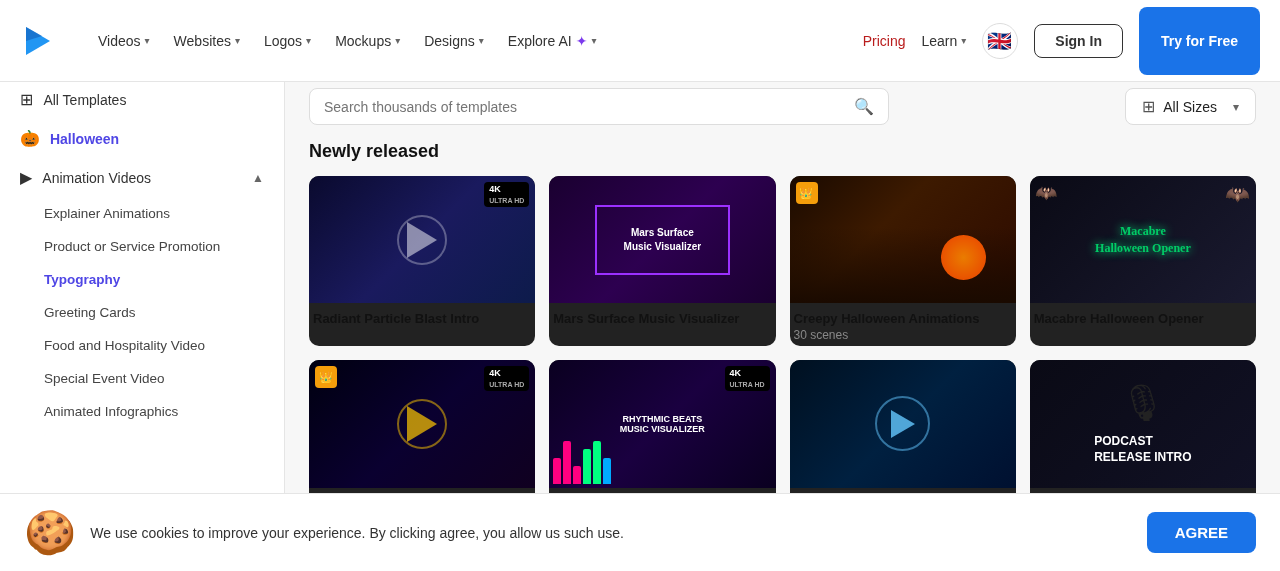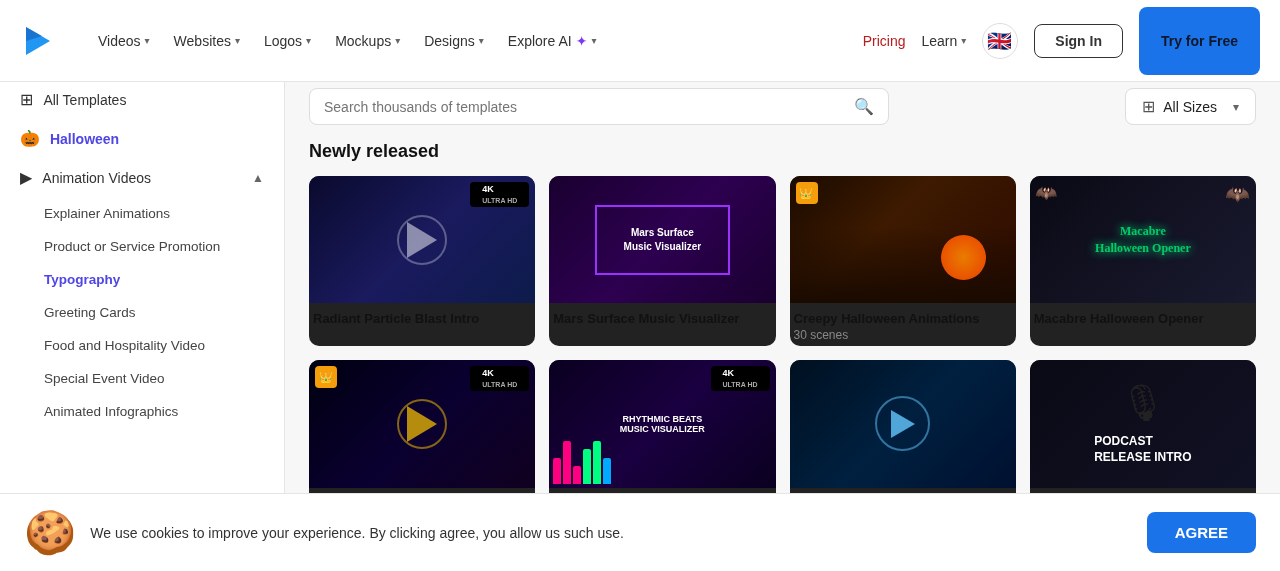--- a/index.html
+++ b/index.html
@@ -26,21 +26,21 @@
     .ai-star { color: #7c3aed; font-size: 14px; }
     .header-right { margin-left: auto; display: flex; align-items: center; gap: 16px; }
     .pricing-link { font-size: 14px; font-weight: 500; color: #b91c1c; cursor: pointer; }
     .learn-btn { display: flex; align-items: center; gap: 4px; font-size: 14px; font-weight: 500; color: #333; cursor: pointer; }
     .flag-btn { width: 36px; height: 36px; border-radius: 50%; overflow: hidden; cursor: pointer; border: 1px solid #ddd; display: flex; align-items: center; justify-content: center; font-size: 20px; }
     .signin-btn {
       padding: 8px 20px; border: 1.5px solid #333; border-radius: 8px;
       font-size: 14px; font-weight: 600; cursor: pointer; background: #fff; color: #333;
     }
     .try-free-btn {
-      padding: 26px 22px; background: #1a73e8; color: #0f172a;
+      padding: 26px 22px; background: #1a73e8; color: #ffffff;
       border: none; border-radius: 8px; font-size: 14px; font-weight: 700; cursor: pointer;
     }
 
     
     .layout { display: flex; margin-top: 68px; height: calc(571px - 68px); }
 
     
     .sidebar {
       width: 285px; min-width: 285px; background: #fff;
       border-right: 1px solid #e5e5e5; overflow-y: auto;
@@ -93,21 +93,21 @@
       background: #222; border-radius: 10px; overflow: hidden;
       cursor: pointer; position: relative;
     }
     .template-thumb {
       width: 100%; aspect-ratio: 16/9; position: relative; overflow: hidden;
       display: flex; align-items: center; justify-content: center;
     }
     .badge-4k {
       position: absolute; top: 6px; right: 6px;
       background: #000; color: #fff; font-size: 9px; font-weight: 700;
-      padding: 2px 12px; border-radius: 4px; line-height: 1.3;
+      padding: 2px 5px; border-radius: 4px; line-height: 1.3;
     }
     .badge-4k span { display: block; font-size: 7px; color: #aaa; }
     .badge-crown {
       position: absolute; top: 6px; left: 6px;
       background: #f59e0b; color: #fff; font-size: 11px;
       width: 22px; height: 22px; border-radius: 4px; display: flex; align-items: center; justify-content: center;
     }
     .card-info { padding: 8px 4px 4px; }
     .card-title { font-size: 13px; font-weight: 600; color: #111; margin-bottom: 2px; }
     .card-subtitle { font-size: 12px; color: #888; }

